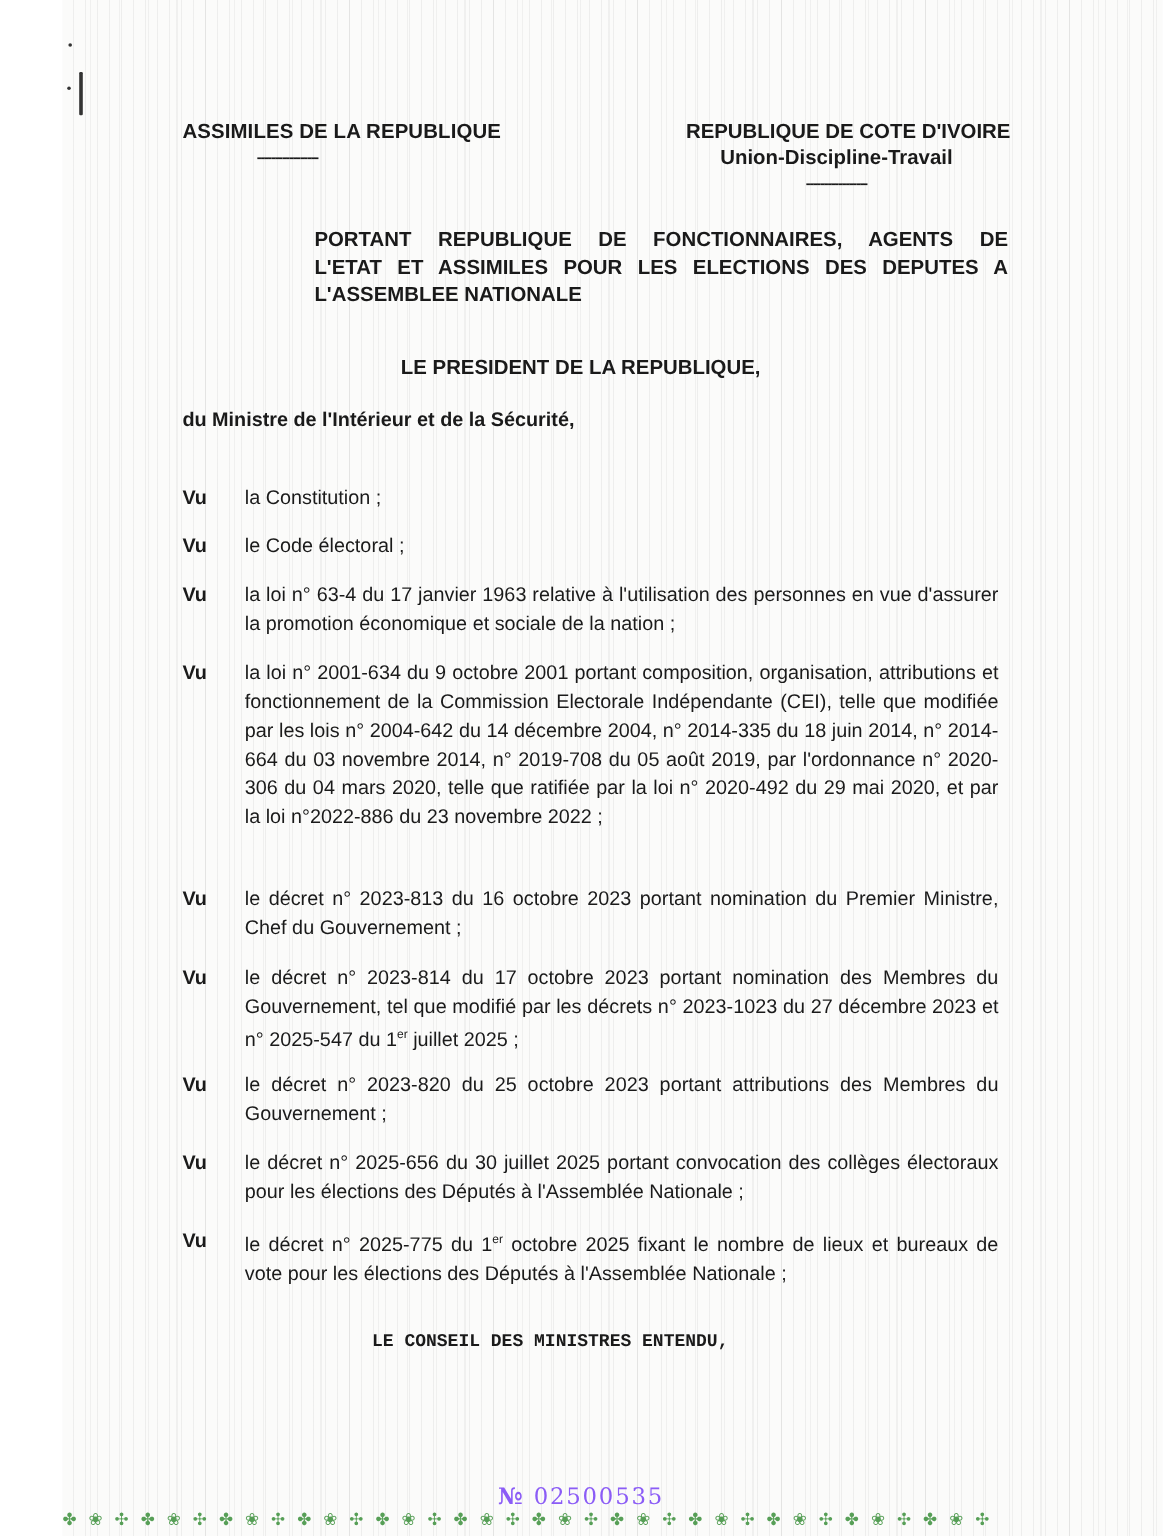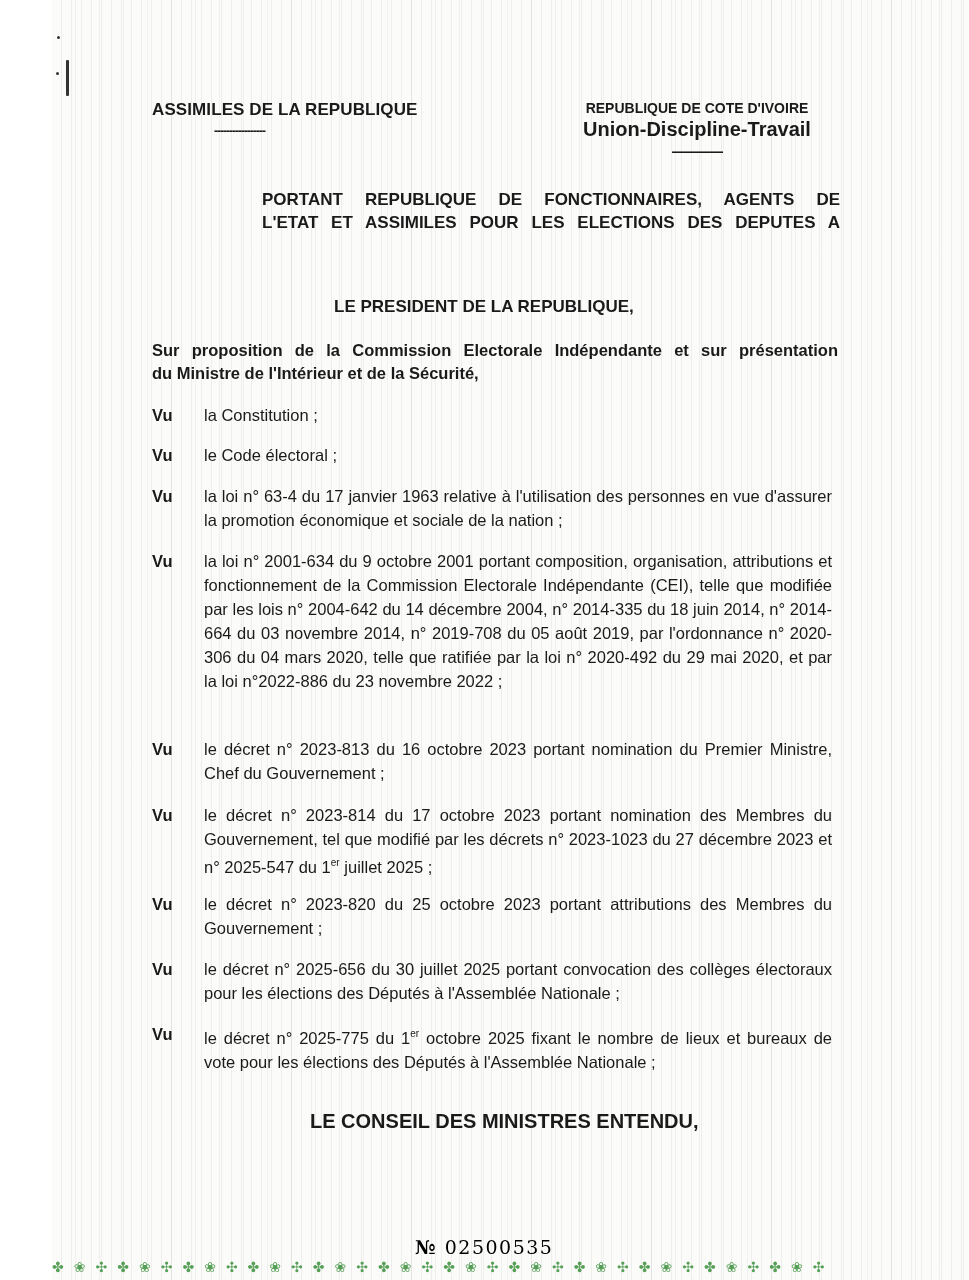--- a/index.html
+++ b/index.html
@@ -15,42 +15,42 @@
     background-image:
       repeating-linear-gradient(90deg, rgba(0,0,0,0) 0px, rgba(0,0,0,0) 9px, rgba(120,120,120,0.10) 9px, rgba(120,120,120,0.10) 10px),
       repeating-linear-gradient(90deg, rgba(0,0,0,0) 0px, rgba(0,0,0,0) 23px, rgba(110,110,110,0.08) 23px, rgba(110,110,110,0.08) 24px);
   }
   .binder-mark { position:absolute; left: 66px; top: 60px; width: 3px; height: 36px; background:#333; border-radius:1px; }
   .dot { position:absolute; width:3px; height:3px; background:#333; border-radius:50%; }
 
   .hdr-left { position:absolute; left:152px; top:100px; font-weight:700; font-size:17px; letter-spacing:0.1px; }
   .hdr-left .dash { position:absolute; left:62px; top:24px; font-size:12px; letter-spacing:-1px; }
   .hdr-right { position:absolute; left:552px; top:100px; width:290px; text-align:center; font-weight:700; }
-  .hdr-right .t1 { font-size:14px; }
-  .hdr-right .t2 { font-size:20px; margin-top:2px; }
+  .hdr-right .t1 { font-size:17px;text-align:right; }
+  .hdr-right .t2 { font-size:17px; margin-top:2px; }
   .hdr-right .dash { font-size:12px; letter-spacing:-1px; margin-top:4px; }
 
   .title { position:absolute; left:262px; top:188px; width:578px; font-weight:700; font-size:17px; line-height:23px; }
   .title .l1 sup { font-size:11px; }
   .title .just { text-align: justify; text-align-last: justify; }
 
   .president { position:absolute; left:334px; top:297px; font-weight:700; font-size:17px; }
 
   .proposition { position:absolute; left:152px; top:339px; width:686px; font-weight:700; font-size:16.5px; line-height:23px; }
   .proposition .just { text-align: justify; text-align-last: justify; }
 
   .vu-list { position:absolute; left:152px; top:403px; width:686px; }
   .vu { position:absolute; left:0; width:686px; font-size:16.5px; line-height:24px; }
   .vu .lbl { position:absolute; left:0; top:0; width:40px; font-weight:700; }
   .vu .txt { margin-left:52px; width:628px; text-align: justify; }
   .vu .txt sup { font-size:10px; }
 
-  .conseil { position:absolute; left:310px; top:1110px; font-weight:700; font-size:20px; }
+  .conseil { position:absolute; left:310px; top:1110px; font-weight:700; font-size:15px;font-family:Liberation Mono, monospace; }
 
-  .serial { position:absolute; left:415px; top:1236px; font-family:"DejaVu Serif", serif; font-size:19px; letter-spacing:1.5px; color:#000000; }
+  .serial { position:absolute; left:415px; top:1236px; font-family:"DejaVu Serif", serif; font-size:19px; letter-spacing:1.5px; color:#8b5cf6; }
   .serial .no { font-weight:700; }
   .border-strip { position:absolute; left:52px; top:1258px; width:917px; height:22px; overflow:hidden; }
   .border-strip span { display:inline-block; color:#3a8f3a; font-size:14px; margin-right:10px; opacity:0.85; }
 </style>
 </head>
 <body>
 
 <div class="paper"></div>
 <div class="binder-mark"></div>
 <div class="dot" style="left:57px;top:36px"></div>
@@ -63,26 +63,26 @@
 
 <div class="hdr-right">
   <div class="t1">REPUBLIQUE DE COTE D'IVOIRE</div>
   <div class="t2">Union-Discipline-Travail</div>
   <div class="dash">-----------------</div>
 </div>
 
 <div class="title">
   <div class="just">PORTANT REPUBLIQUE DE FONCTIONNAIRES, AGENTS DE</div>
   <div class="just">L'ETAT ET ASSIMILES POUR LES ELECTIONS DES DEPUTES A</div>
+  <div>L'ASSEMBLEE NATIONALE</div>
 </div>
 
 <div class="president">LE PRESIDENT DE LA REPUBLIQUE,</div>
 
 <div class="proposition">
-  <div class="just">Sur proposition de la Commission Electorale Indépendante et sur présentation</div>
   <div>du Ministre de l'Intérieur et de la Sécurité,</div>
 </div>
 
 <div class="vu-list">
   <div class="vu" style="top:0px">
     <span class="lbl">Vu</span>
     <div class="txt">la Constitution ;</div>
   </div>
   <div class="vu" style="top:40px">
     <span class="lbl">Vu</span>

